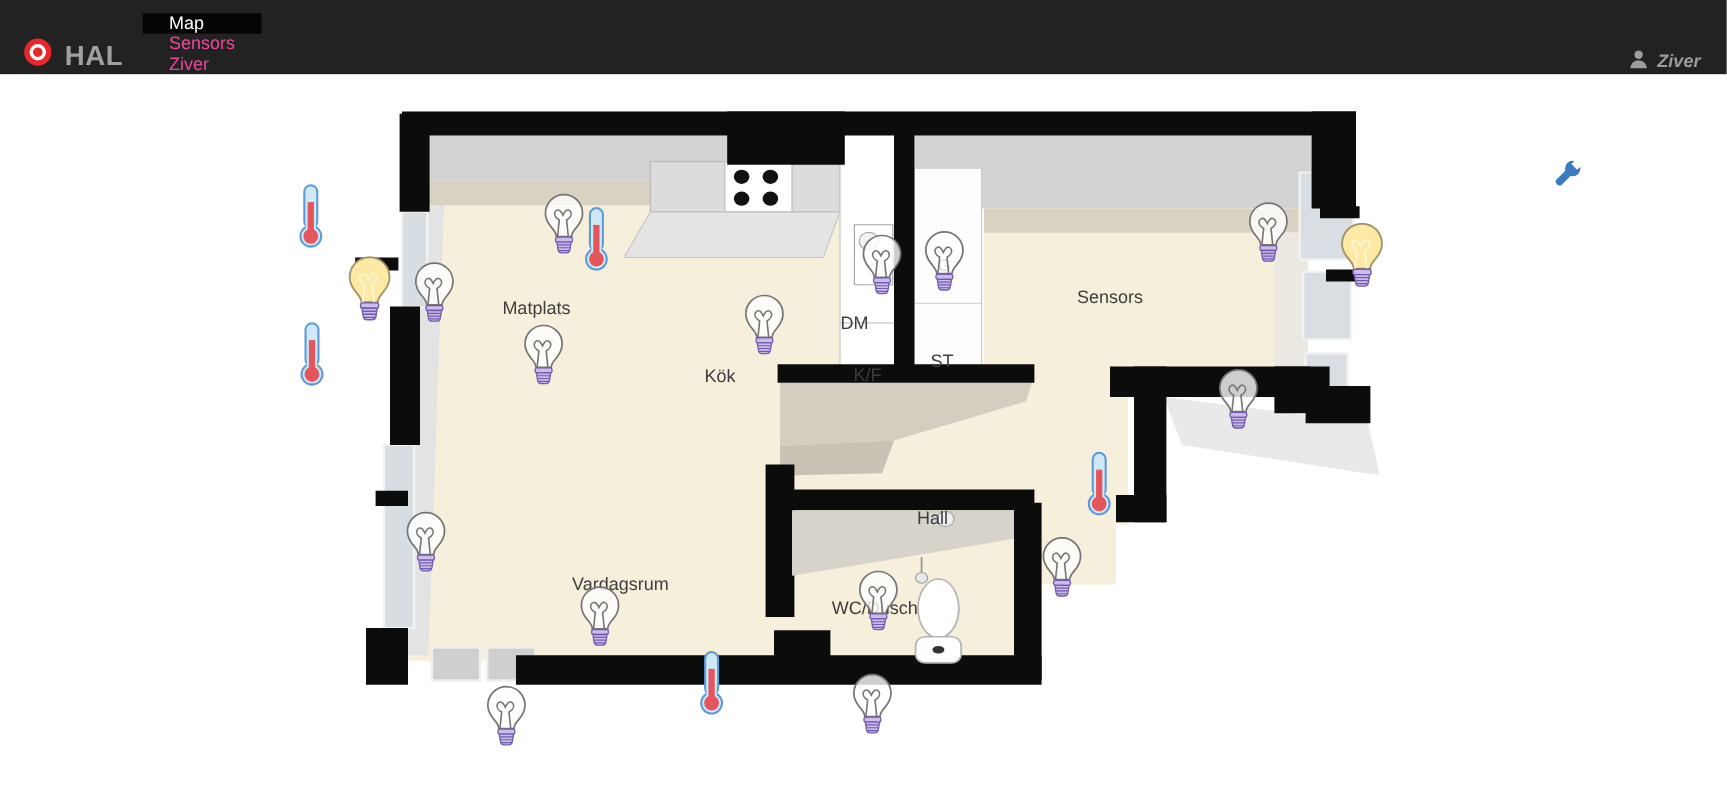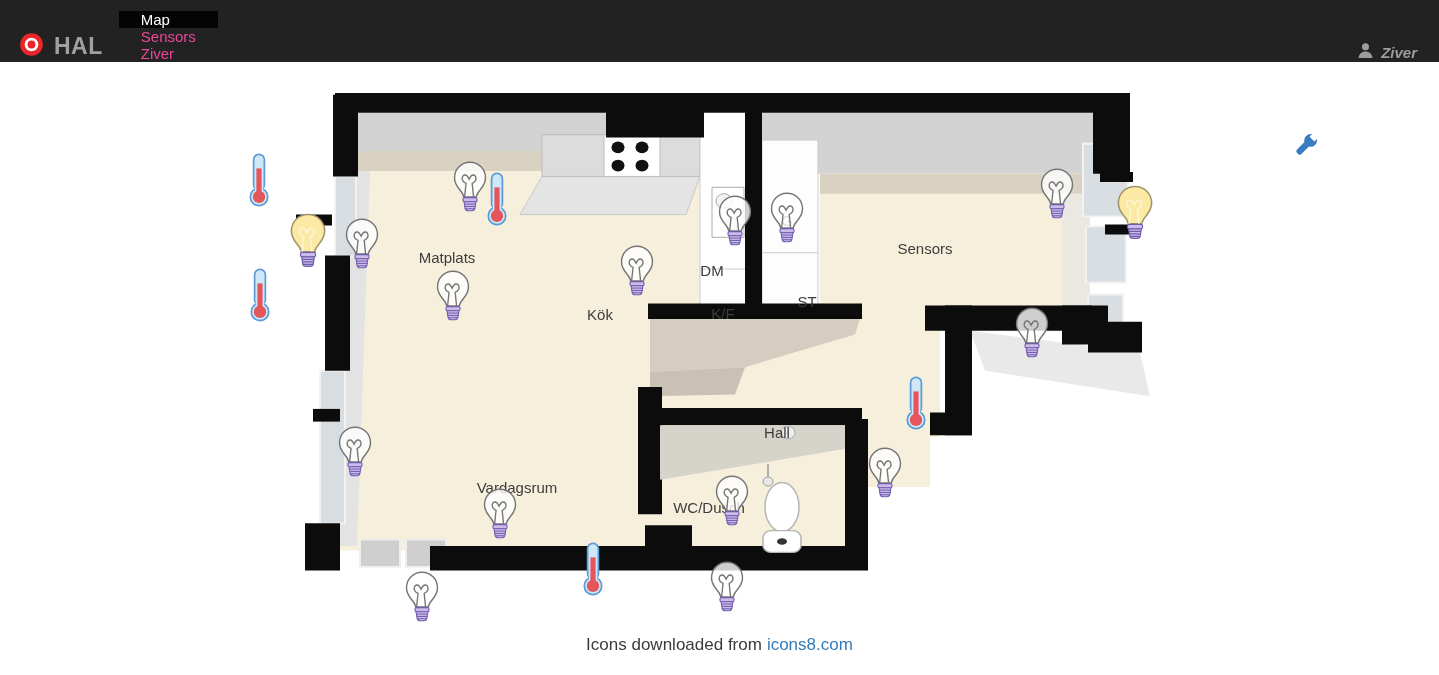--- a/index.html
+++ b/index.html
@@ -163,26 +163,26 @@
       <rect x="763" y="578" width="38" height="24" rx="8" fill="#ffffff" stroke="#b5b5b5" stroke-width="1.5"></rect>
       <ellipse cx="782" cy="590" rx="5" ry="3.5" fill="#333333"></ellipse>
     </g>
   </svg>
 
   <div class="overlay">
       <div class="room-label" style="left: 447px; top: 195px;">Matplats</div>
       <div class="room-label" style="left: 600px; top: 204px; margin-top: 48px;">Kök</div>
       <div class="room-label" style="left: 712px; top: 208px;">DM</div>
       <div class="room-label" style="left: 723px; top: 251px;">K/F</div>
-      <div class="room-label" style="left: 785px; top: 239px; margin-left: 22px;">ST</div>
+      <div class="room-label" style="left: 785px; top: 239px;">ST</div>
       <div class="room-label small" style="left: 787px; top: 159px;">G</div>
       <div class="room-label" style="left: 925px; top: 186px;">Sensors</div>
       <div class="room-label" style="left: 777px; top: 370px;">Hall</div>
       <div class="room-label" style="left: 517px; top: 425px;">Vardagsrum</div>
-      <div class="room-label" style="left: 709px; top: 445px;">WC/Dusch</div>
+      <div class="room-label" style="left: 729px; top: 445px;">WC/Dusch</div>
     </div>
 
   <div class="overlay">
       <div class="sensor light" style="left: 470px; top: 125px;">
         <svg viewBox="0 0 44 60">
     <path d="M22 2.5C12.3 2.5 4.8 10.1 4.8 19.7c0 6 2.9 9.9 5.8 13.3 1.9 2.2 3.6 4.4 4.1 6.8l.3 1.4h14l.3-1.4c.5-2.4 2.2-4.6 4.1-6.8 2.9-3.4 5.8-7.3 5.8-13.3C39.2 10.1 31.7 2.5 22 2.5z" fill="#ffffff" fill-opacity="0.8" stroke="#757575" stroke-width="1.6"></path>
     <path d="M16 41.2 17.6 26c-3.3-1.8-4.9-4.8-4-7.2.9-2.4 3.7-2.9 5.2-1 .7.9 1.5 2.1 2.2 3.6.7-1.5 1.5-2.7 2.2-3.6 1.5-1.9 4.3-1.4 5.2 1 .9 2.4-.7 5.4-4 7.2L26 41.2" fill="none" stroke="#757575" stroke-width="1.5" stroke-linecap="round"></path>
     <rect x="14.2" y="41.8" width="15.6" height="4.6" rx="1.6" fill="#cdbce9" stroke="#6f5caf" stroke-width="1.2"></rect>
     <path d="M15.4 46.4h13.2l-1.1 7a3.4 3.4 0 0 1-3.4 2.9h-4.2a3.4 3.4 0 0 1-3.4-2.9z" fill="#cdbce9" stroke="#6f5caf" stroke-width="1.2"></path>
     <path d="M15.8 49h12.4M16.2 51.6h11.6M16.8 54.2h10.4" stroke="#6f5caf" stroke-width="1.1"></path>
@@ -375,16 +375,13 @@
       <svg viewBox="0 0 28 28" width="28" height="28">
         <g transform="rotate(45 14 14)">
           <circle cx="14" cy="7.5" r="6.4" fill="#3a7cbf"></circle>
           <rect x="10.6" y="-3" width="6.8" height="8.6" fill="#ffffff"></rect>
           <rect x="10.9" y="9.5" width="6.2" height="16.5" rx="2.8" fill="#3a7cbf"></rect>
         </g>
       </svg>
     </span>
   </div>
 
-  <div class="footer">
-    <span>Icons downloaded from</span><a>icons8.com</a>
-  </div>
 </div>
 
 </body></html>

